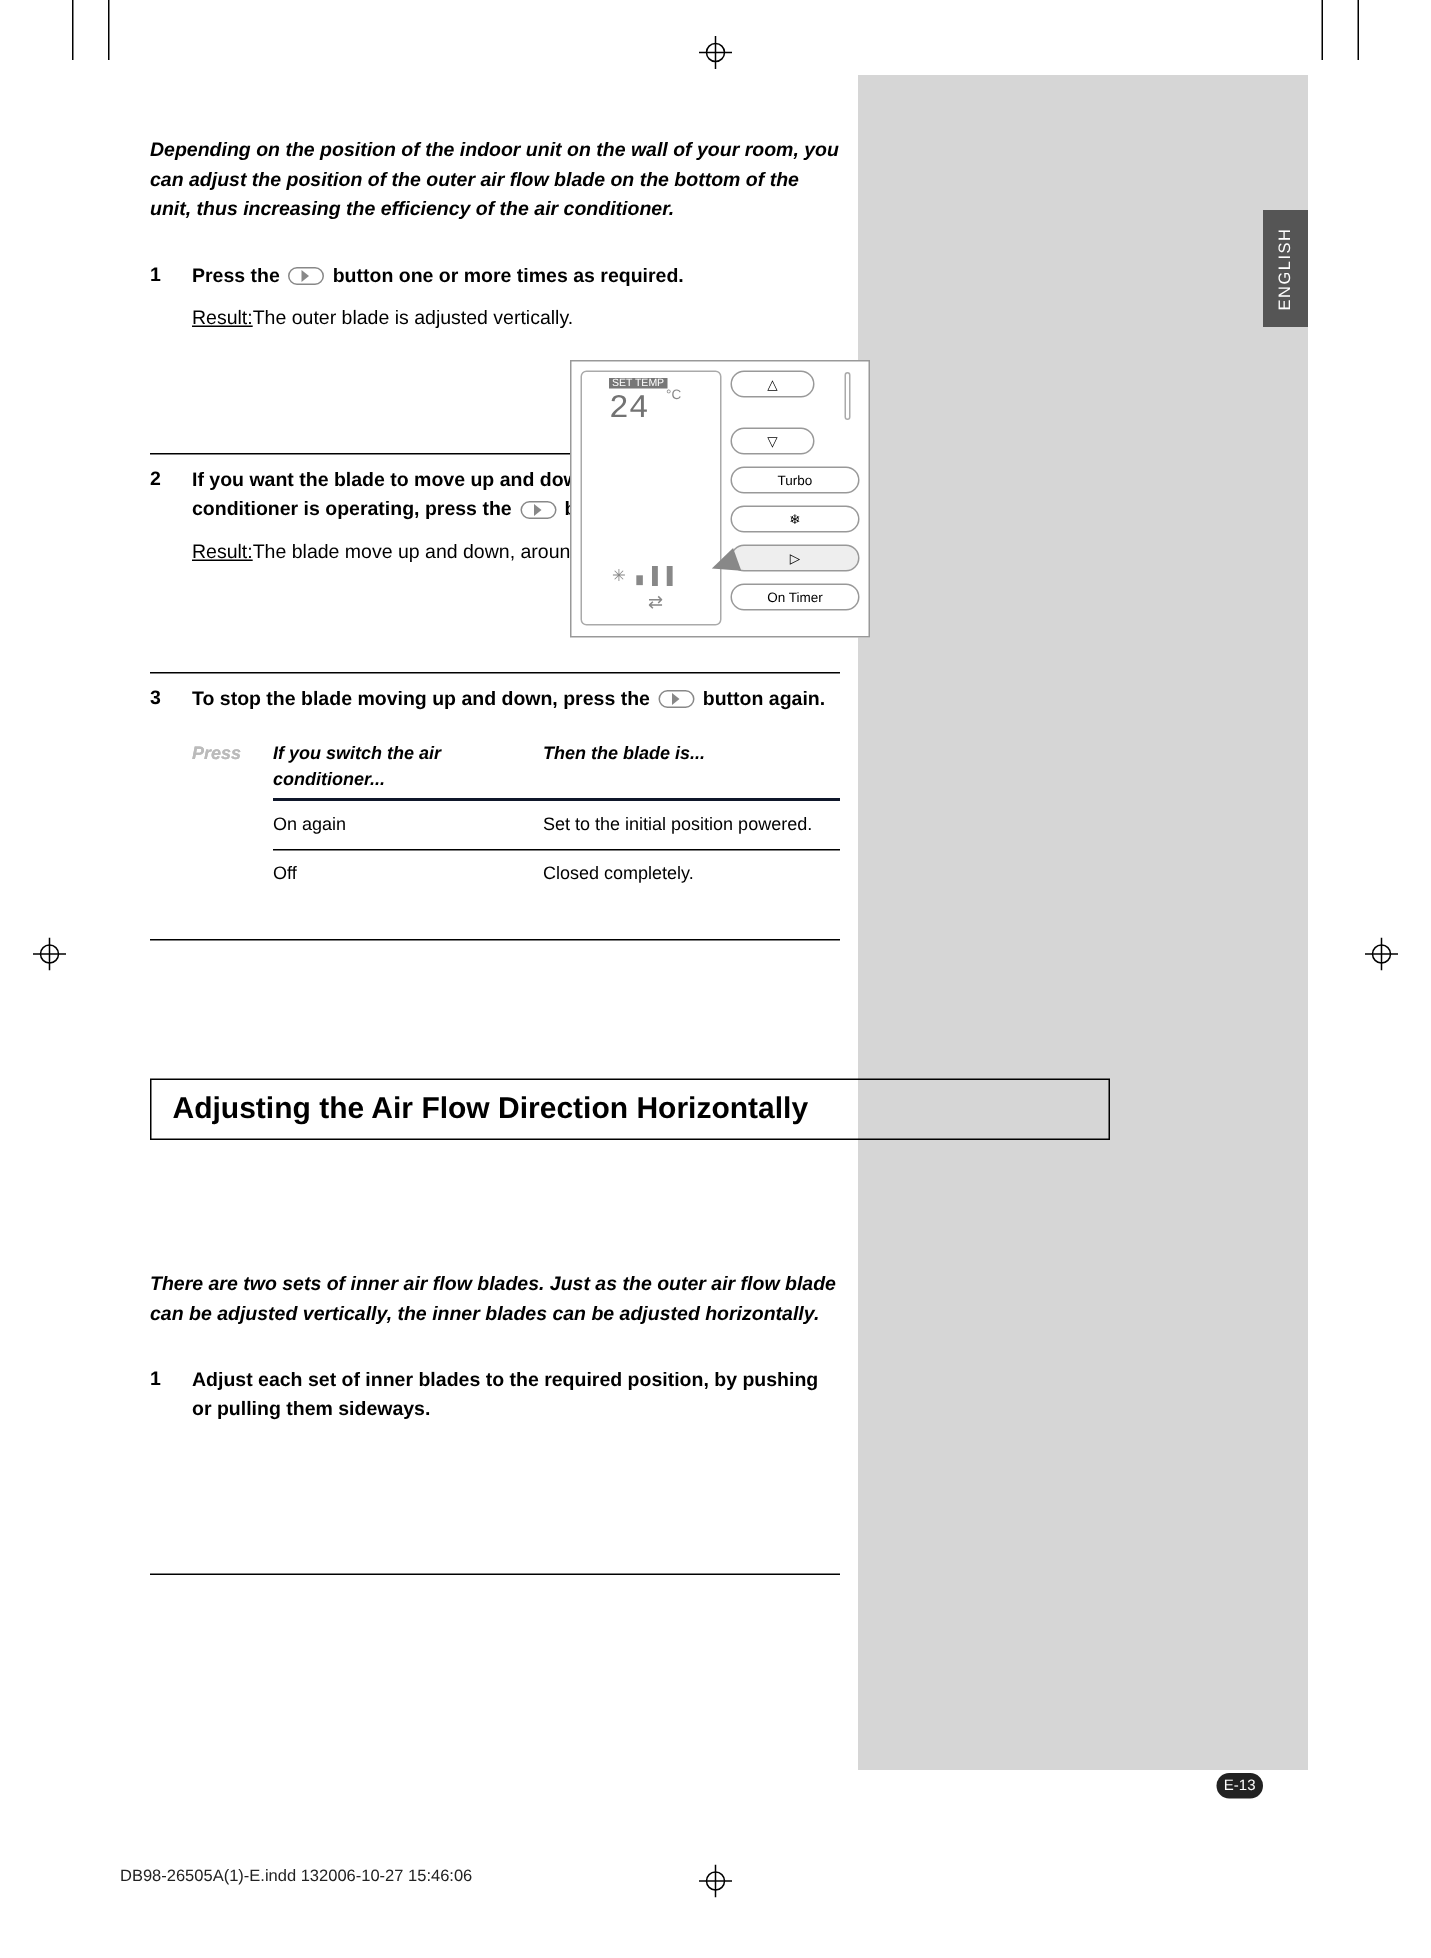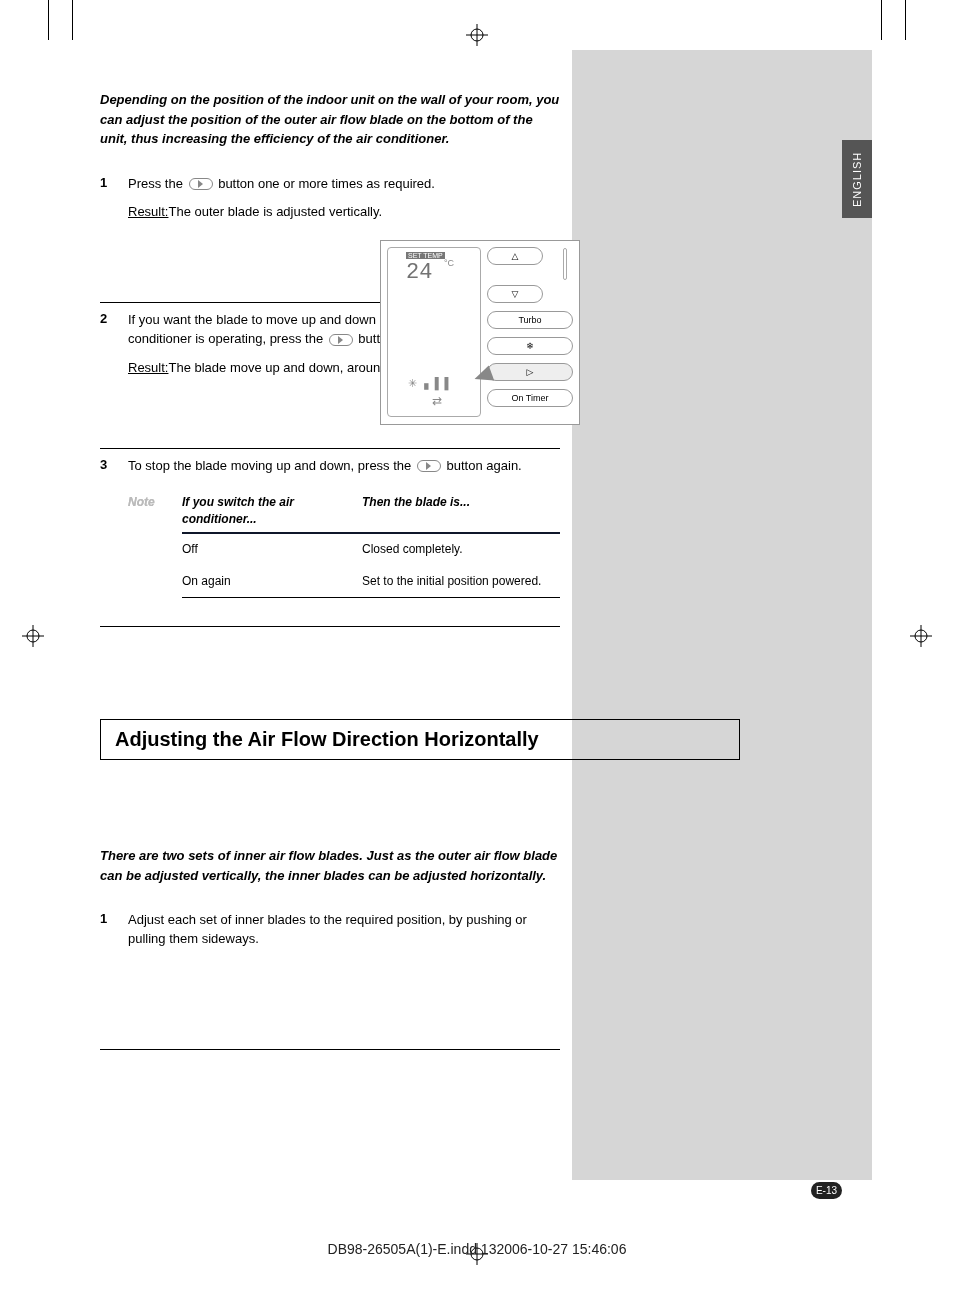--- a/index.html
+++ b/index.html
@@ -81,21 +81,21 @@
     width: 28px;
     font-weight: bold;
     font-size: 13px;
     flex-shrink: 0;
   }
   .step-body {
     flex: 1;
     font-size: 13px;
     line-height: 1.45;
   }
-  .step-body .instr { margin-bottom: 10px; }
+  .step-body .instr { margin-bottom: 10px; font-weight: bold; }
   .result-row { display: flex; }
   .result-label { text-decoration: underline; }
   .btn-icon {
     display: inline-block;
     width: 24px;
     height: 12px;
     border: 1px solid #888;
     border-radius: 6px;
     vertical-align: middle;
     position: relative;
@@ -232,22 +232,22 @@
     padding: 3px 5px;
     border-radius: 9px;
     z-index: 2;
   }
   .footer {
     position: absolute;
     bottom: 48px;
     left: 80px;
     right: 80px;
     display: flex;
-    justify-content: center;
-    font-size: 14px;
+    justify-content: flex-start;
+    font-size: 11px;
     color: #222;
     z-index: 2;
   }
 </style>
 </head>
 <body>
 
 <div class="crop-mark" style="top:0;left:48px;width:1px;height:40px"></div>
 <div class="crop-mark" style="top:0;left:72px;width:1px;height:40px"></div>
 <div class="crop-mark" style="top:0;right:48px;width:1px;height:40px"></div>
@@ -325,33 +325,33 @@
 
     <div class="step last">
       <div class="step-num">3</div>
       <div class="step-body">
         <div class="instr">
           <span>To stop the blade moving up and down, press the </span>
           <span class="btn-icon"></span>
           <span> button again.</span>
         </div>
         <div class="note-block">
-          <div class="note-label">Note</div>
+          <div class="note-label">Press</div>
           <div class="note-table">
             <div class="nt-head">
               <div class="nt-c1">If you switch the air conditioner...</div>
               <div class="nt-c2">Then the blade is...</div>
             </div>
+            <div class="nt-row last">
+              <div class="nt-c1">On again</div>
+              <div class="nt-c2">Set to the initial position powered.</div>
+            </div>
             <div class="nt-row">
               <div class="nt-c1">Off</div>
               <div class="nt-c2">Closed completely.</div>
-            </div>
-            <div class="nt-row last">
-              <div class="nt-c1">On again</div>
-              <div class="nt-c2">Set to the initial position powered.</div>
             </div>
           </div>
         </div>
       </div>
     </div>
 
     <div class="remote-illus">
       <div class="remote-left">
         <div class="set-temp">SET  TEMP</div>
         <div class="temp-val">24</div>

